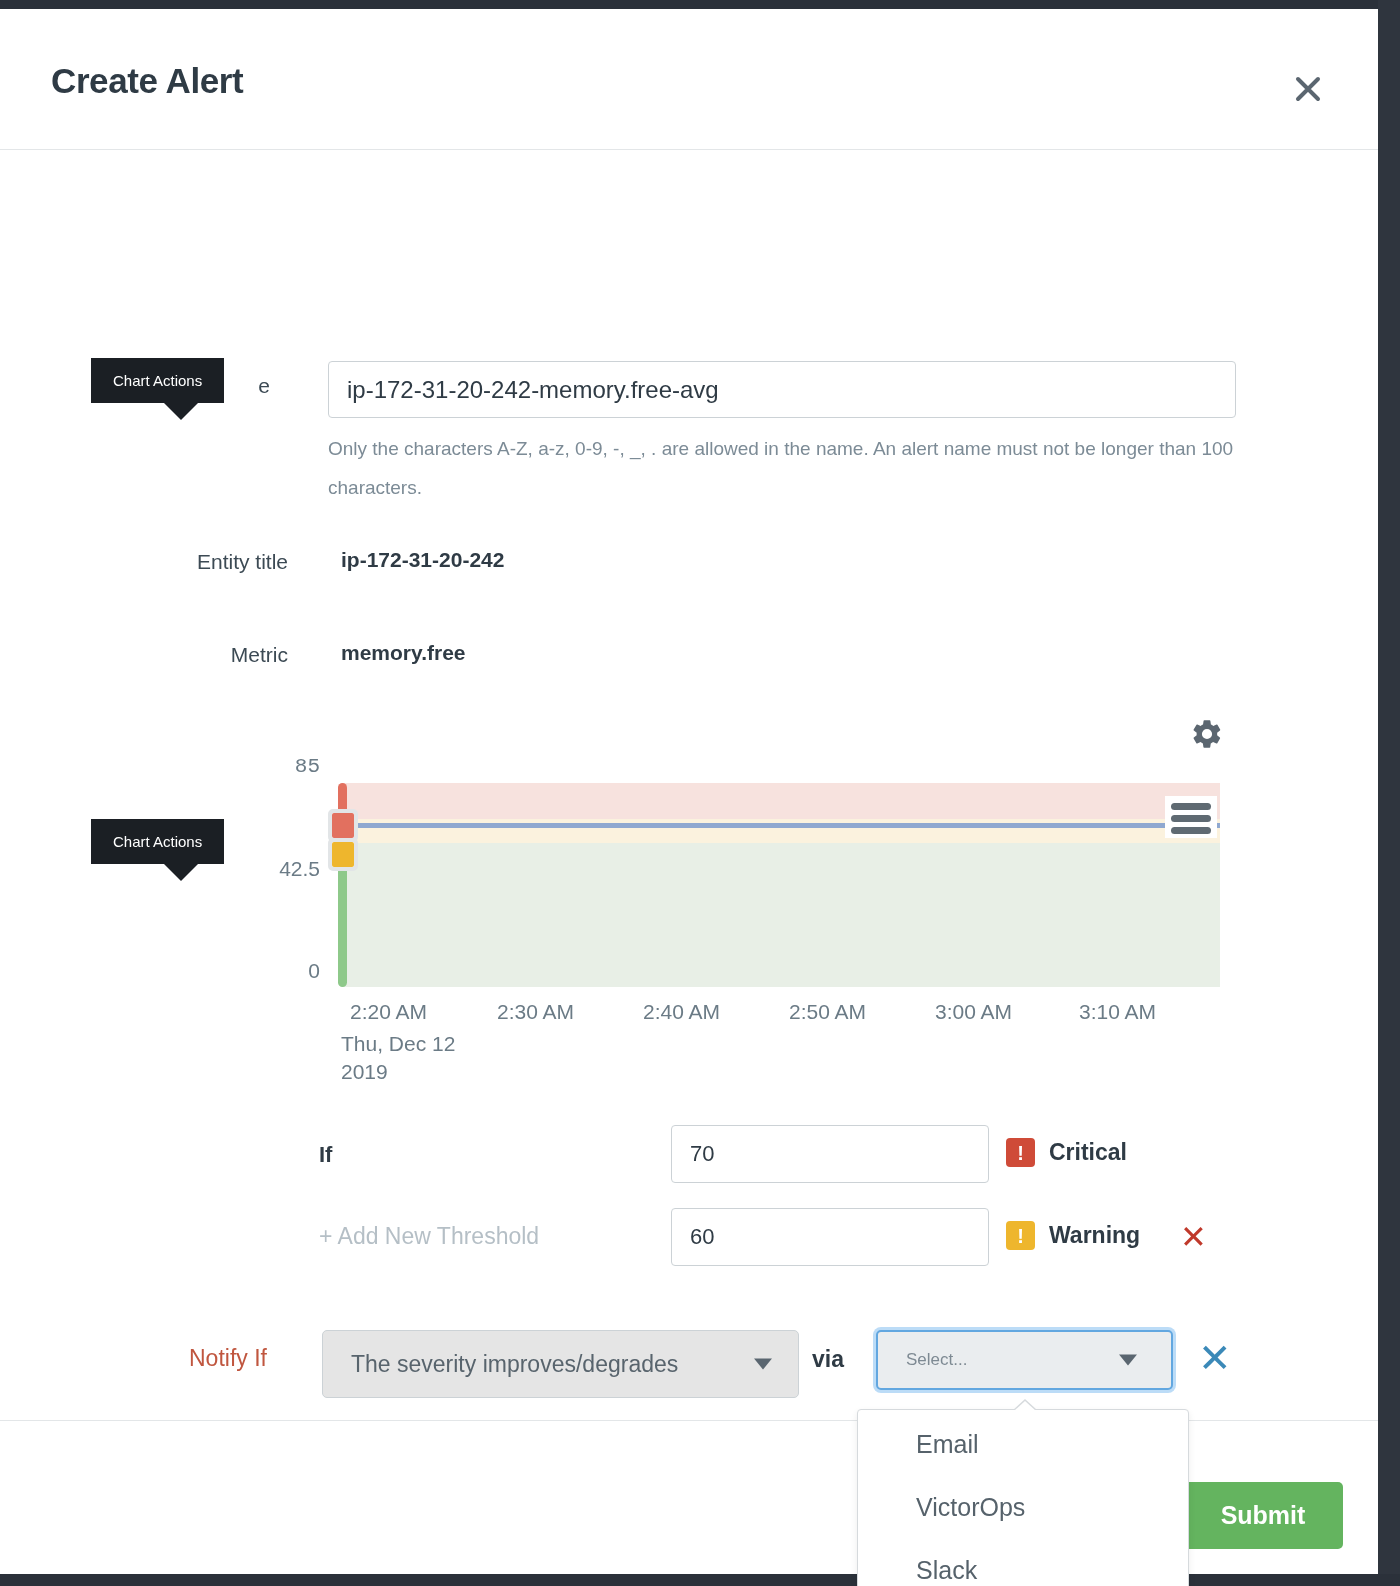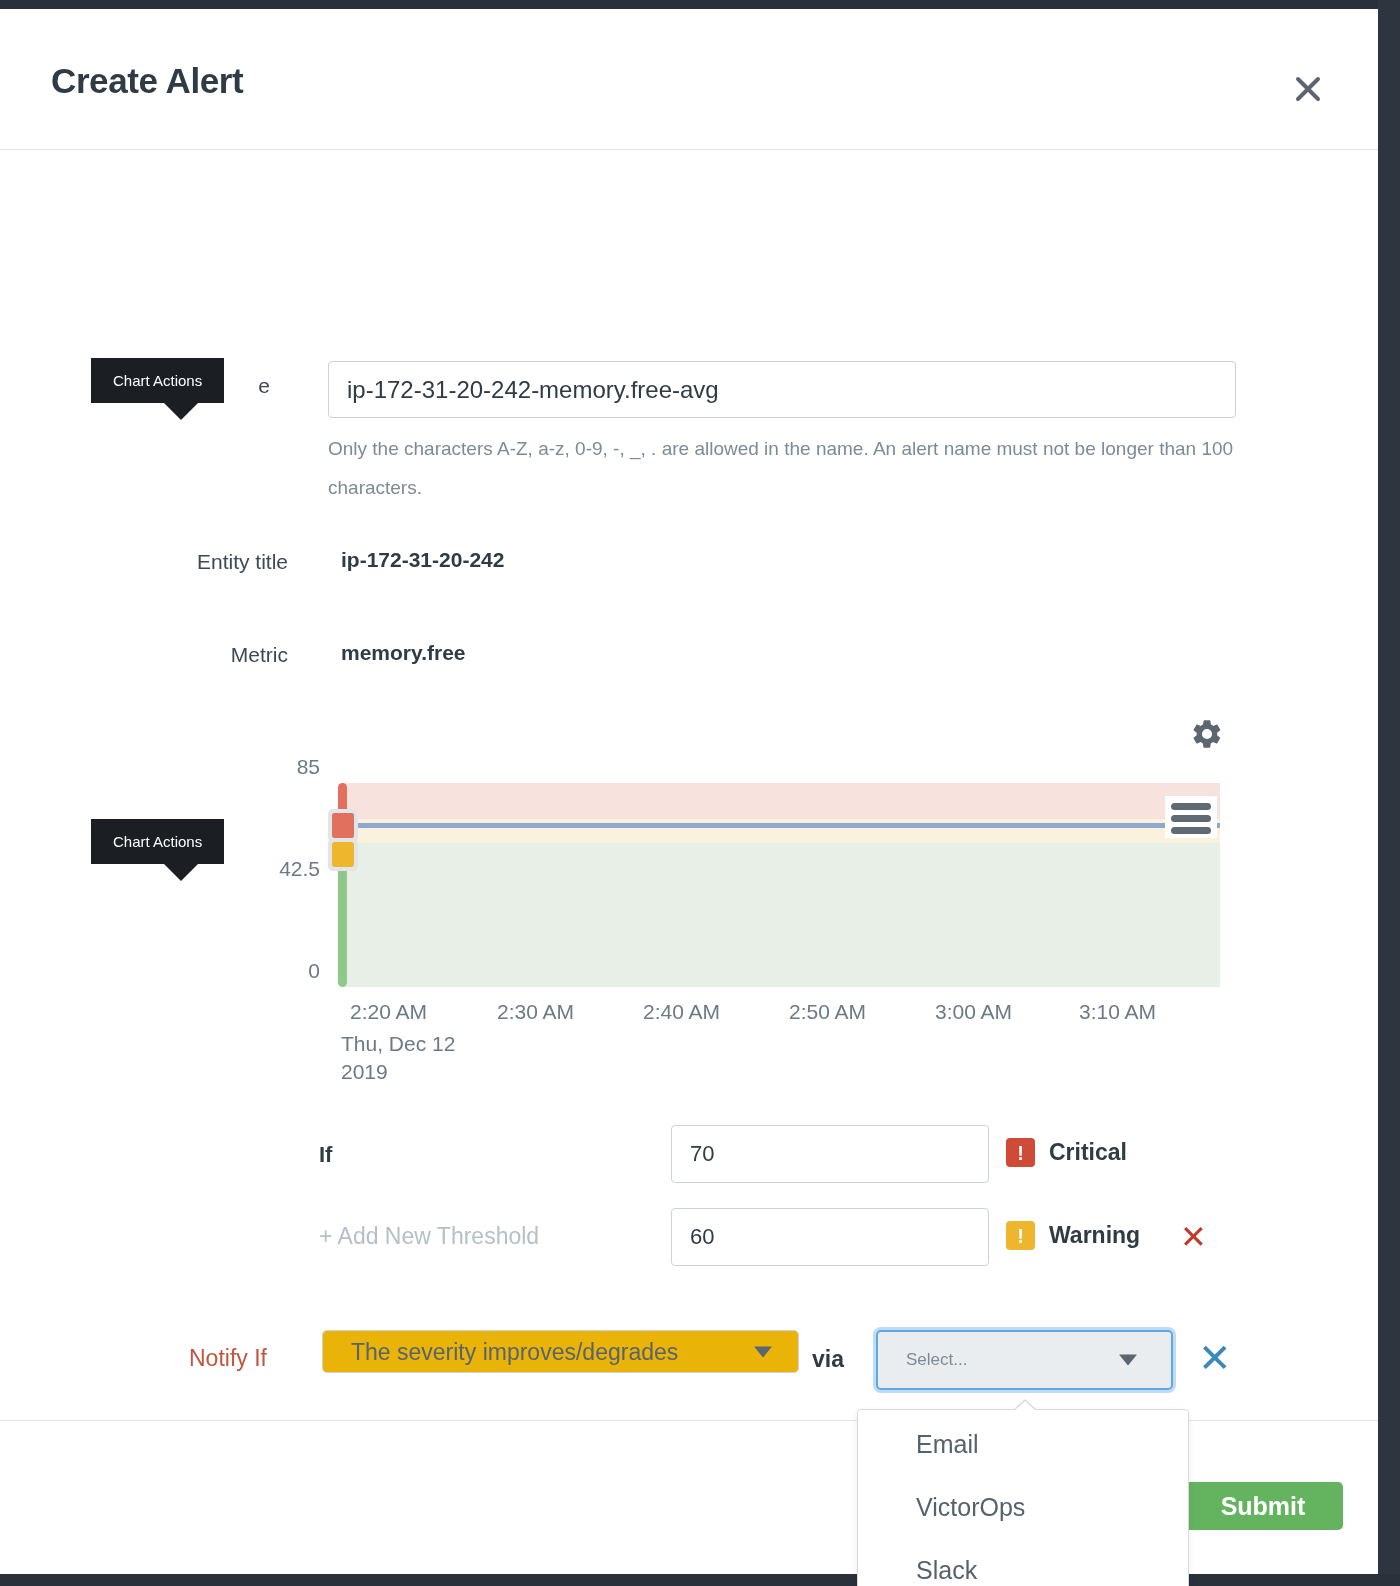--- a/index.html
+++ b/index.html
@@ -244,21 +244,21 @@
   .add-threshold {
     position:absolute; left:319px; top:1073px;
     font-size:23px; color:#b5bfc6; cursor:pointer;
   }
 
   
   .notify-label {
     position:absolute; left:189px; top:1195px;
     font-size:23px; color:#c0563f;
   }
-  #cond-select { left:322px; top:1180px; width:477px; height:43px; background:#eab308; }
+  #cond-select { left:322px; top:1180px; width:477px; height:68px; background:#e5e5e5; }
   #cond-select .sel-text { font-size:23px; color:#58646d; }
   #cond-select .caret { right:26px; }
   .via-label {
     position:absolute; left:812px; top:1196px;
     font-size:23px; font-weight:bold; color:#2f3b45;
   }
   #method-select {
     left:876px; top:1180px; width:297px; height:60px;
     background:#eaedef;
     border:2px solid #62a7e0;
@@ -325,21 +325,21 @@
     font-size:25px; font-weight:bold;
     display:flex; align-items:center; justify-content:center;
     cursor:pointer;
   }
   .btn-cancel {
     left:1004px; top:61px; width:160px; height:62px;
     background:#f1f3f4; border:1px solid #ccd2d6; color:#56626b;
     z-index:5;
   }
   .btn-submit {
-    left:1183px; top:61px; width:160px; height:48px;
+    left:1183px; top:61px; width:160px; height:67px;
     background:#64b45f; color:#ffffff; border:none;
     z-index:10;
   }
 </style>
 </head>
 <body>
 
 <div class="page-bg-top"></div>
 <div class="page-bg-right"></div>
 <div class="page-bg-bottom"></div>
@@ -374,21 +374,21 @@
 
     <div class="chart-block">
 
       <div class="gear-btn">
         <svg width="34" height="34" viewBox="0 0 24 24" aria-hidden="true">
           <path fill="#5b6670" d="M19.14 12.94a7.07 7.07 0 0 0 .06-.94 7.07 7.07 0 0 0-.06-.94l2.03-1.58a.5.5 0 0 0 .12-.62l-1.92-3.32a.5.5 0 0 0-.6-.22l-2.39.96a7.06 7.06 0 0 0-1.62-.94l-.36-2.54a.5.5 0 0 0-.5-.42h-3.84a.5.5 0 0 0-.5.42l-.36 2.54c-.59.24-1.13.56-1.62.94l-2.39-.96a.5.5 0 0 0-.6.22L2.57 8.86a.5.5 0 0 0 .12.62l2.03 1.58a7.2 7.2 0 0 0 0 1.88l-2.03 1.58a.5.5 0 0 0-.12.62l1.92 3.32c.12.22.38.3.6.22l2.39-.96c.5.38 1.03.7 1.62.94l.36 2.54a.5.5 0 0 0 .5.42h3.84a.5.5 0 0 0 .5-.42l.36-2.54c.59-.24 1.13-.56 1.62-.94l2.39.96c.22.08.48 0 .6-.22l1.92-3.32a.5.5 0 0 0-.12-.62zM12 15.6A3.6 3.6 0 1 1 12 8.4a3.6 3.6 0 0 1 0 7.2z"></path>
         </svg>
       </div>
 
       <div class="y-labels">
-        <div class="y-label" style="top:-12px;">85</div>
+        <div class="y-label" style="top:-12px;font-family:Liberation Mono, monospace;">85</div>
         <div class="y-label" style="top:90px;">42.5</div>
         <div class="y-label" style="top:192px;">0</div>
       </div>
 
       <div class="plot">
         <div class="band band-crit" style="top:0;     height:36px;"></div>
         <div class="band band-warn" style="top:36px;  height:24px;"></div>
         <div class="band band-ok" style="top:60px;  height:144px;"></div>
         <div class="series-line" style="top:40px;"></div>
         <div class="hamburger">

